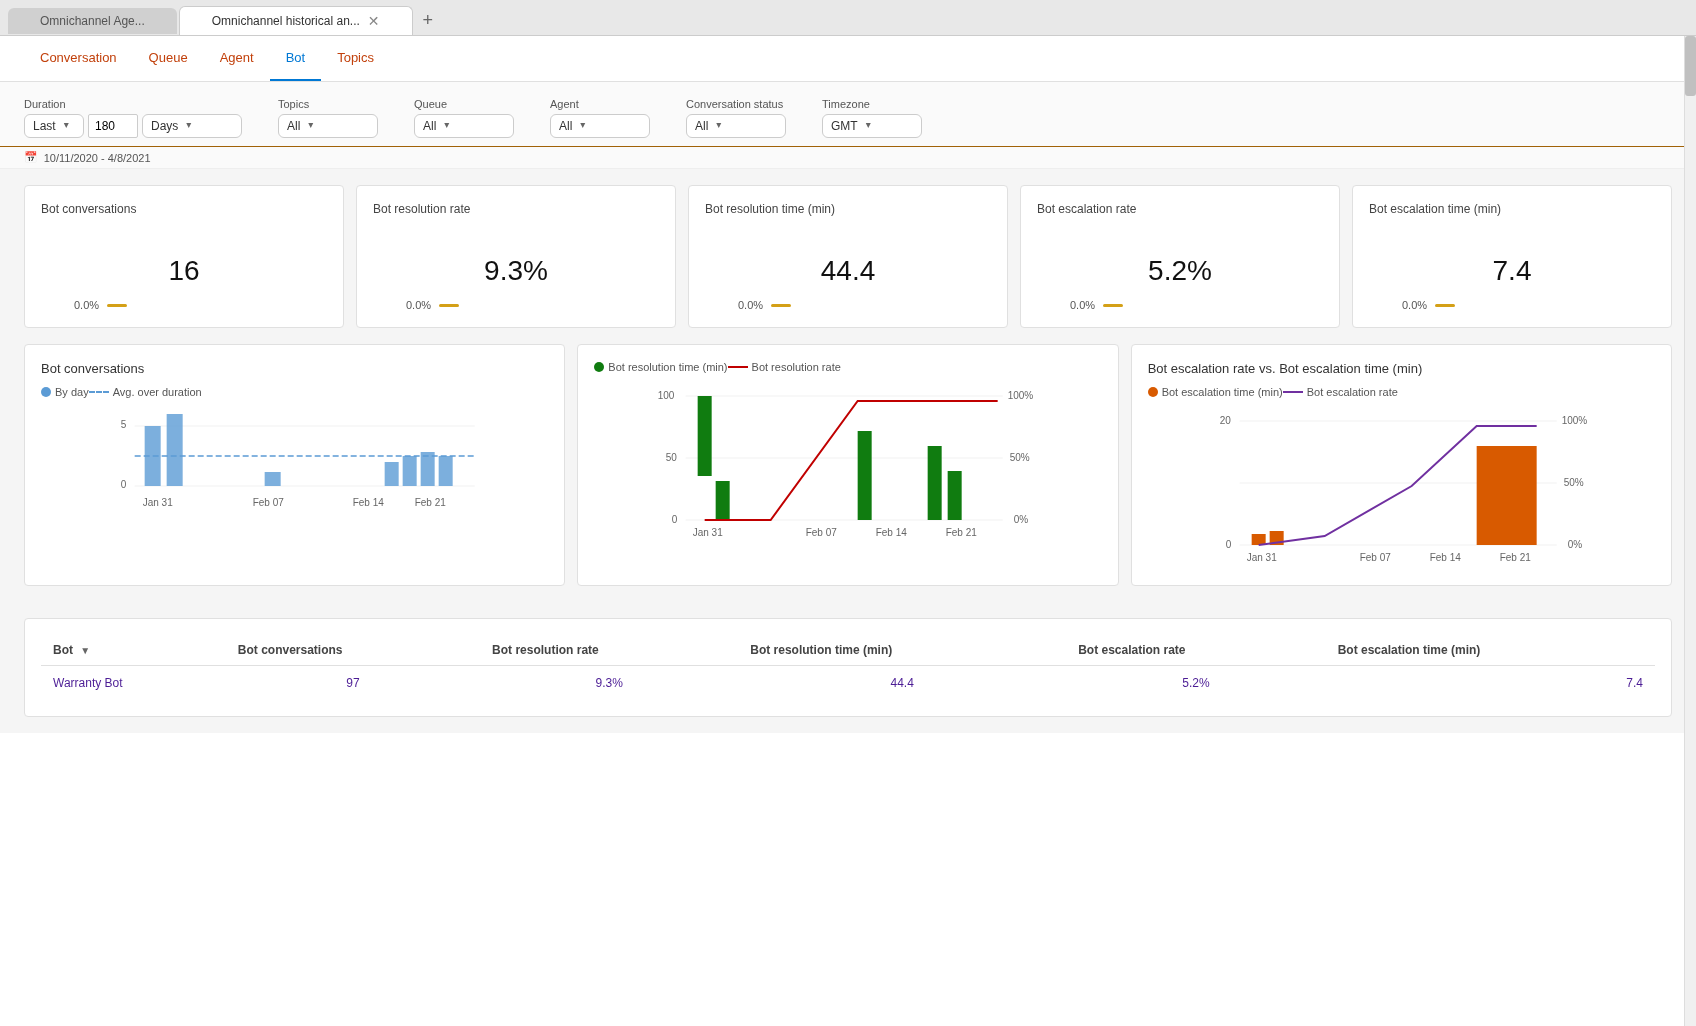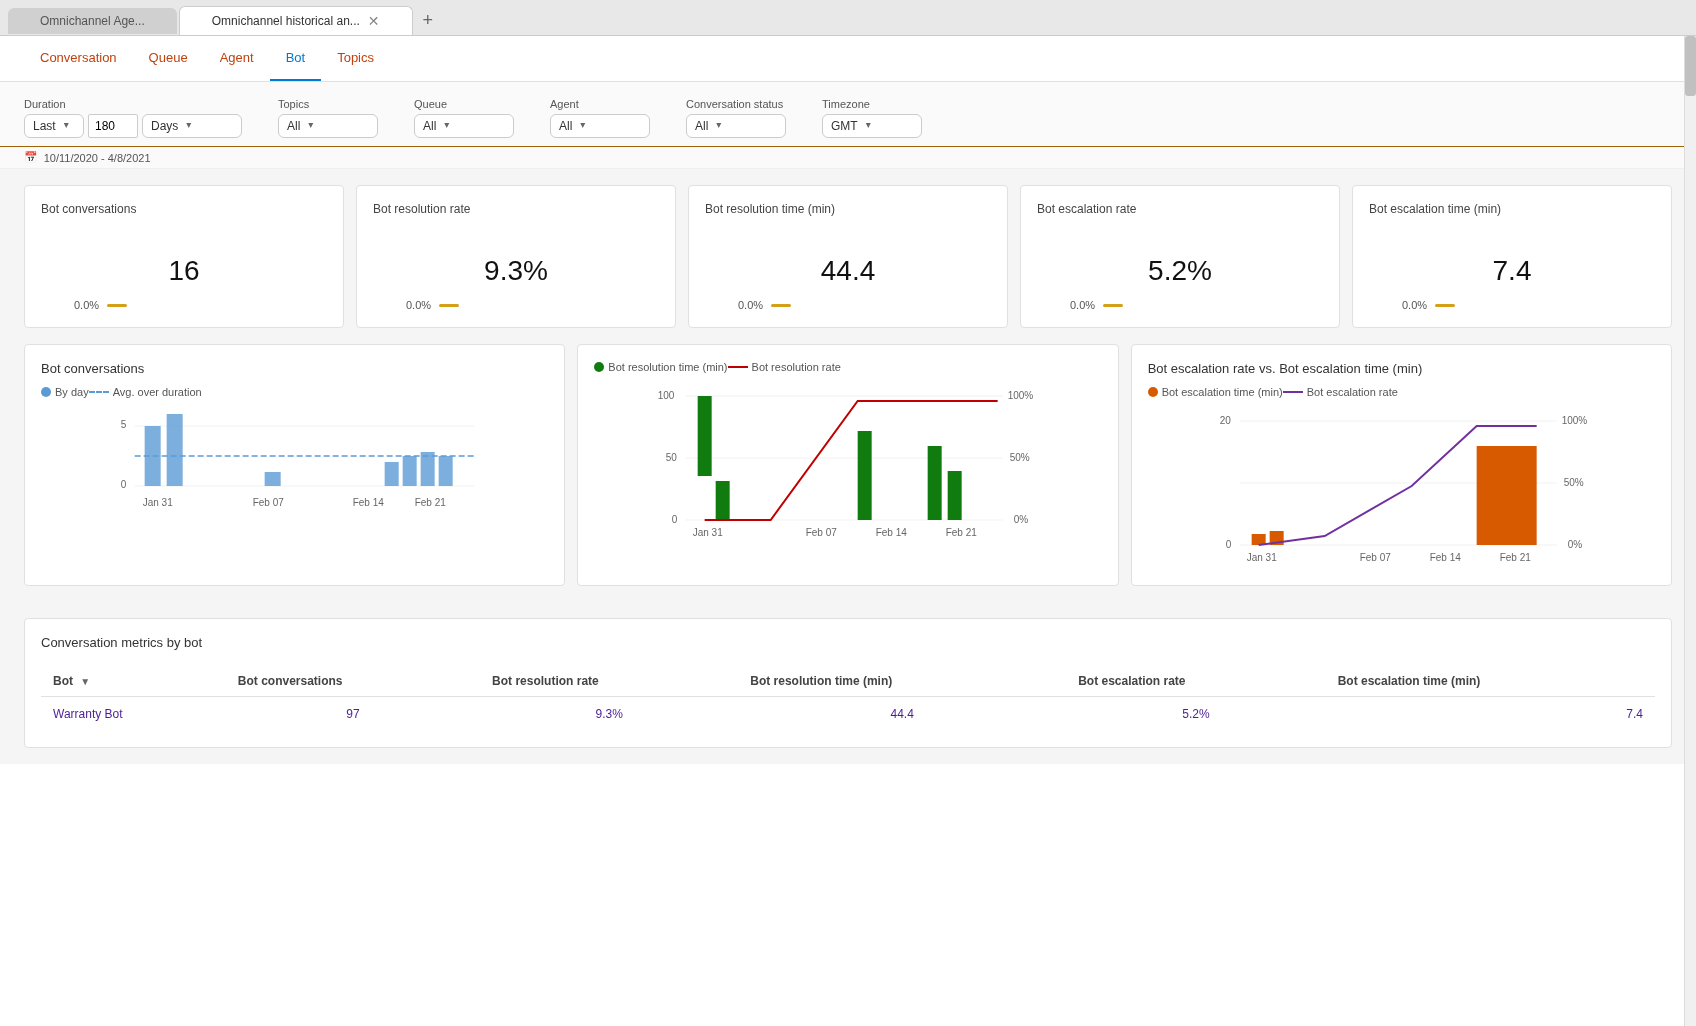--- a/index.html
+++ b/index.html
@@ -315,21 +315,20 @@
         <text x="148" y="155" font-size="10" fill="#666">Feb 07</text>
         <text x="218" y="155" font-size="10" fill="#666">Feb 14</text>
         <text x="288" y="155" font-size="10" fill="#666">Feb 21</text>
       </svg>
     </div>
 
   </div>
 
   <div class="table-section">
     <div class="table-card">
-      <div class="table-card-title">Conversation metrics by bot</div>
       <table>
         <thead>
           <tr>
             <th>
               <span>Bot</span>
               <span class="sort-icon">▼</span>
             </th>
             <th>Bot conversations</th>
             <th>Bot resolution rate</th>
             <th>Bot resolution time (min)</th>

